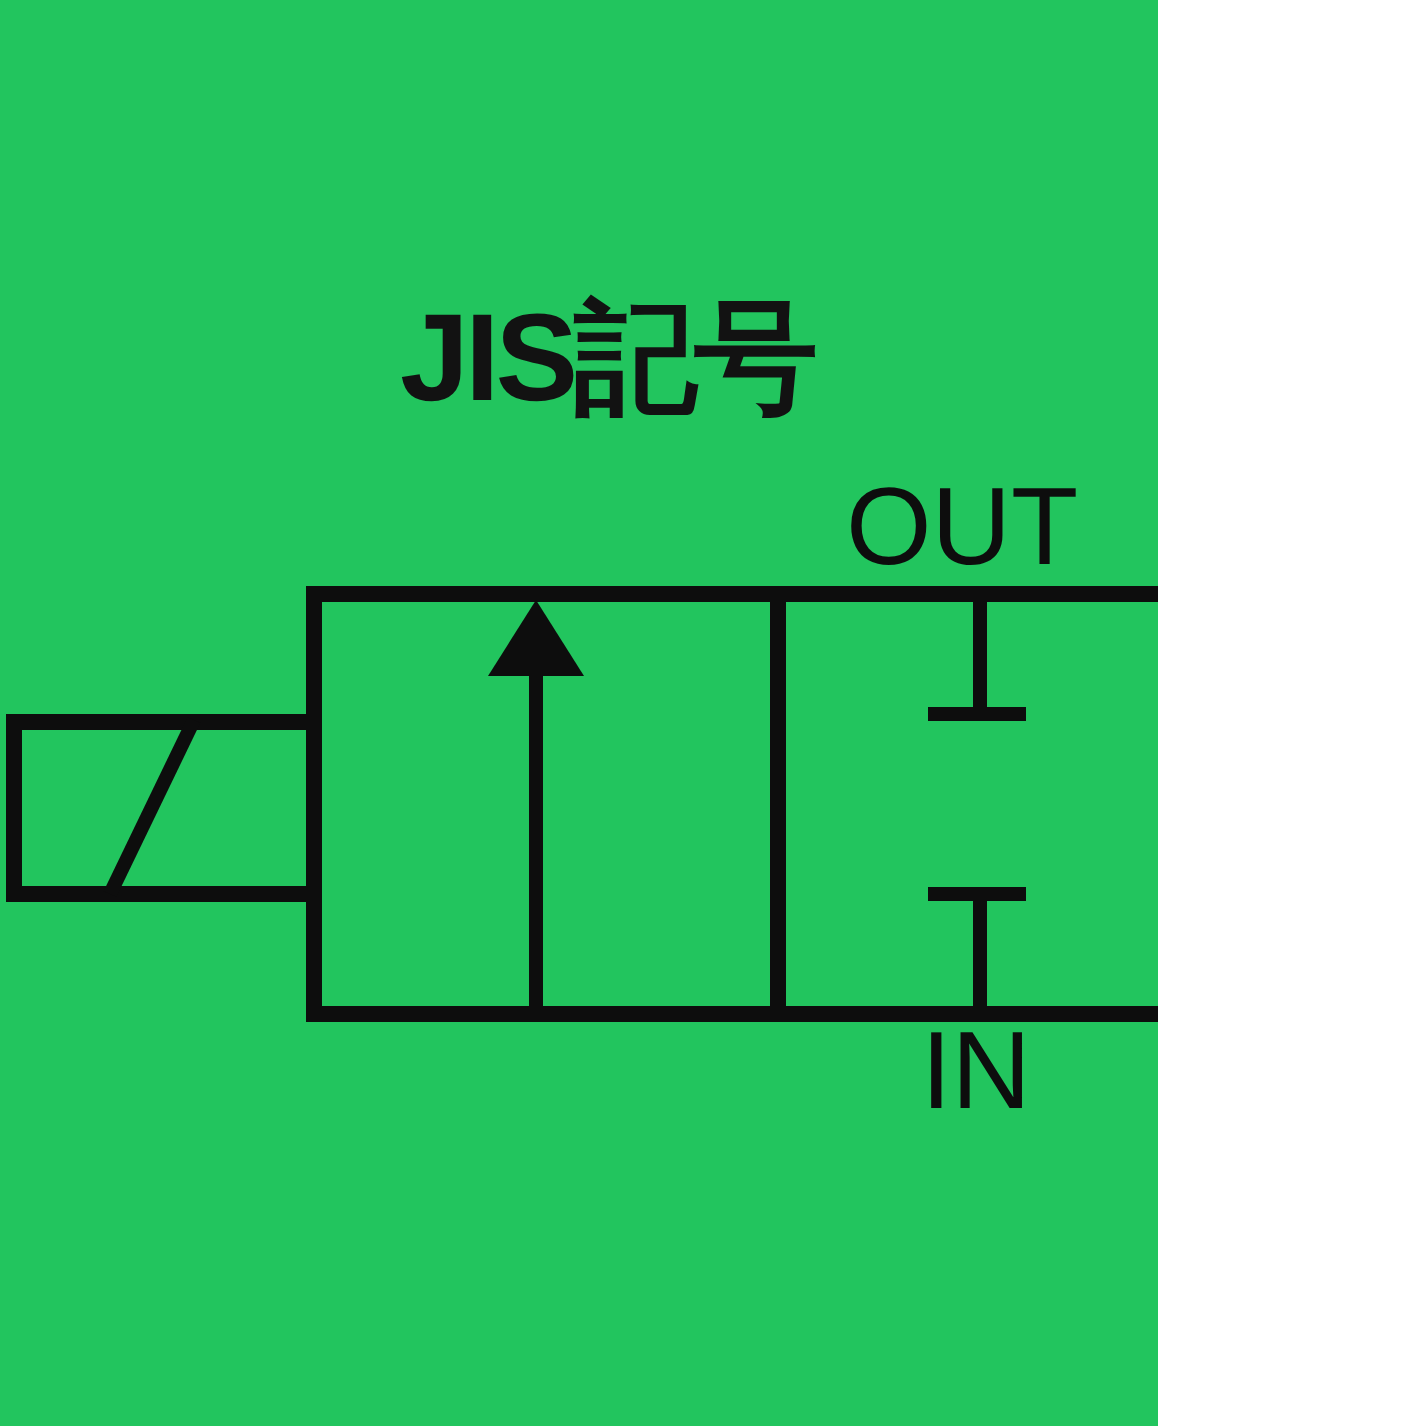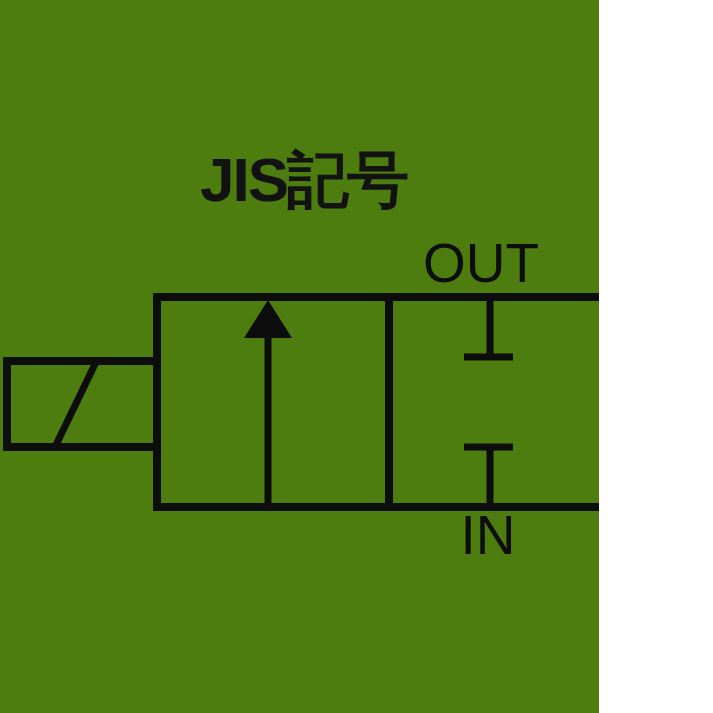--- a/index.html
+++ b/index.html
@@ -4,24 +4,23 @@
 <style>
   html, body {
     margin: 0;
     padding: 0;
     background: #ffffff;
   }
   .canvas {
     position: relative;
     width: 579px;
     height: 713px;
-    background: #4d7c0f;
+    background: #22c55e;
     overflow: hidden;
     font-family: "Liberation Sans", sans-serif;
-    padding-left: 20px;
   }
   .diagram-title {
     position: absolute;
     left: 200px;
     top: 147px;
     width: 320px;
     height: 70px;
     font-family: "Liberation Sans", "DejaVu Sans", sans-serif;
     font-weight: 900;
     font-size: 62px;

